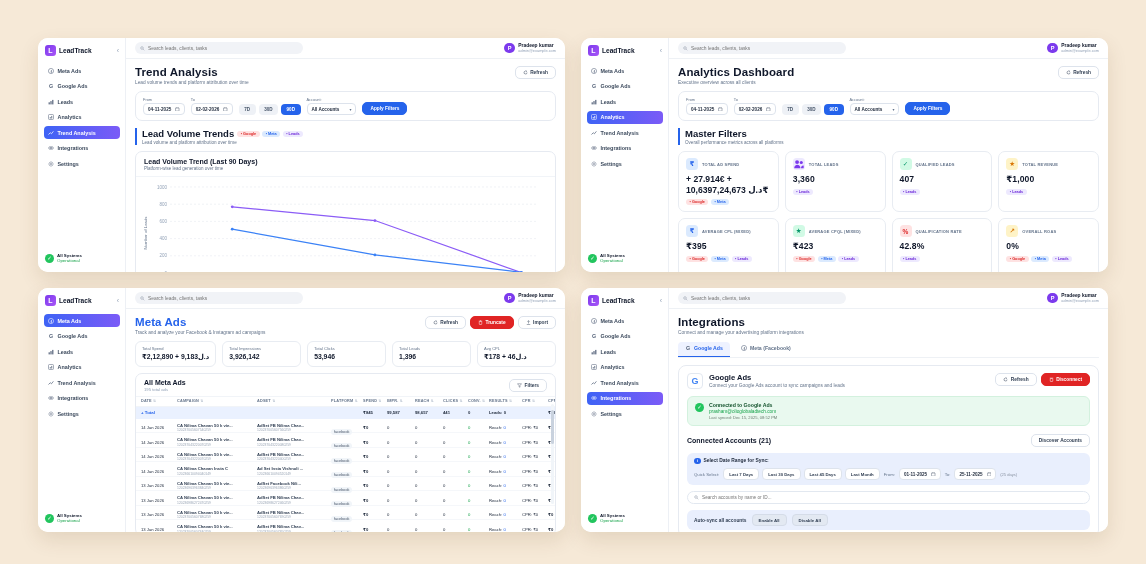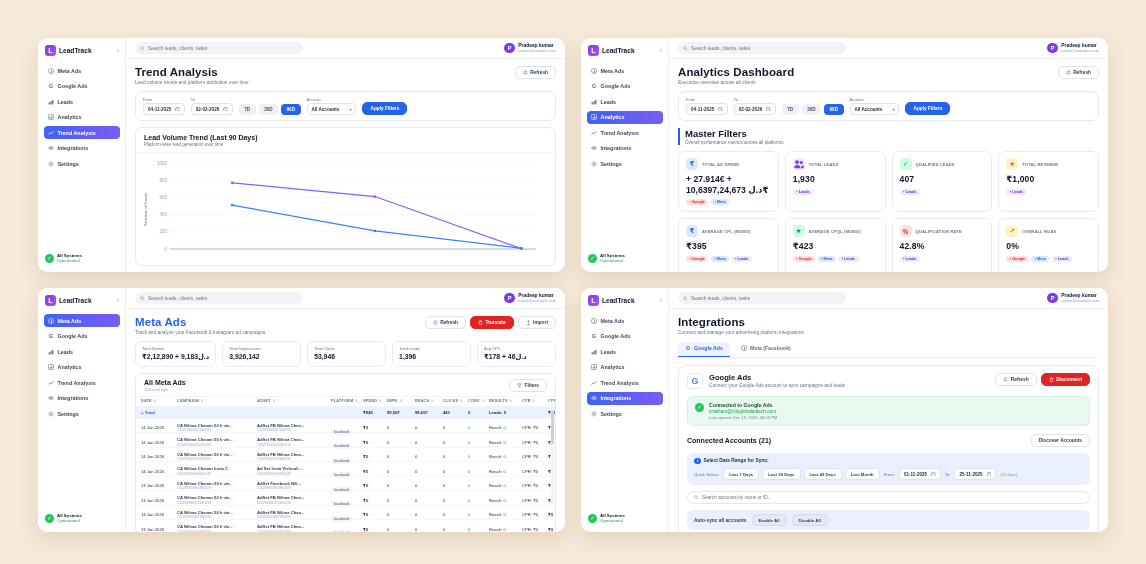--- a/index.html
+++ b/index.html
@@ -305,20 +305,31 @@
               </div>
             <div class="f-group">
               <div class="flabel">Account:</div>
               <div class="select">
                   <span>All Accounts</span>
                   <span class="caret">▾</span>
                 </div>
             </div>
             <button class="btn btn-primary">Apply Filters</button>
           </div>
+          <div class="sec">
+            <div class="sec-title-row">
+              <span class="sec-title">Lead Volume Trends</span>
+              <span style="display:flex;gap:2.5px">
+                  <span class="chip chip-red">• Google</span>
+                  <span class="chip chip-blue">• Meta</span>
+                  <span class="chip chip-indigo">• Leads</span>
+                </span>
+            </div>
+            <div class="sec-sub">Lead volume and platform attribution over time</div>
+          </div>
           <div class="chart-card">
             <div class="cc-head">
               <div class="cc-title">Lead Volume Trend (Last 90 Days)</div>
               <div class="cc-sub">Platform-wise lead generation over time</div>
             </div>
             <div class="chart-wrap">
               <svg width="404" height="104" viewBox="0 0 404 104">
                   <line x1="30" y1="92" x2="396" y2="92" stroke="#94a3b8" stroke-width="0.8"></line>
                   <text x="27" y="93.6" font-size="4.5" fill="#94a3b8" text-anchor="end">0</text>
                   <line x1="30" y1="74.8" x2="396" y2="74.8" stroke="#e5eaf0" stroke-width="0.6" stroke-dasharray="2 2"></line>
@@ -537,21 +548,21 @@
                   <span class="sc-ic t-indigo">
                     <svg viewBox="0 0 10 10">
                       <circle cx="3.4" cy="3.4" r="1.6" fill="currentColor"></circle>
                       <circle cx="6.9" cy="3.7" r="1.3" fill="currentColor"></circle>
                       <path d="M1 8.6 C1 6.6 2.2 5.6 3.6 5.6 C5 5.6 6.2 6.6 6.2 8.6 Z" fill="currentColor"></path>
                       <path d="M6.6 8.6 C6.8 6.9 7.6 6.1 8.9 6.4 L8.9 8.6 Z" fill="currentColor"></path>
                     </svg>
                   </span>
                   <span class="sc-label">TOTAL LEADS</span>
                 </div>
-                <div class="sc-value">1,930</div>
+                <div class="sc-value">3,360</div>
                 <div class="sc-badges">
                   <span class="chip chip-indigo">• Leads</span>
                 </div>
               </div>
               <div class="sum-card">
                 <div class="sc-top">
                   <span class="sc-ic t-green">✓</span>
                   <span class="sc-label">QUALIFIED LEADS</span>
                 </div>
                 <div class="sc-value">407</div>

